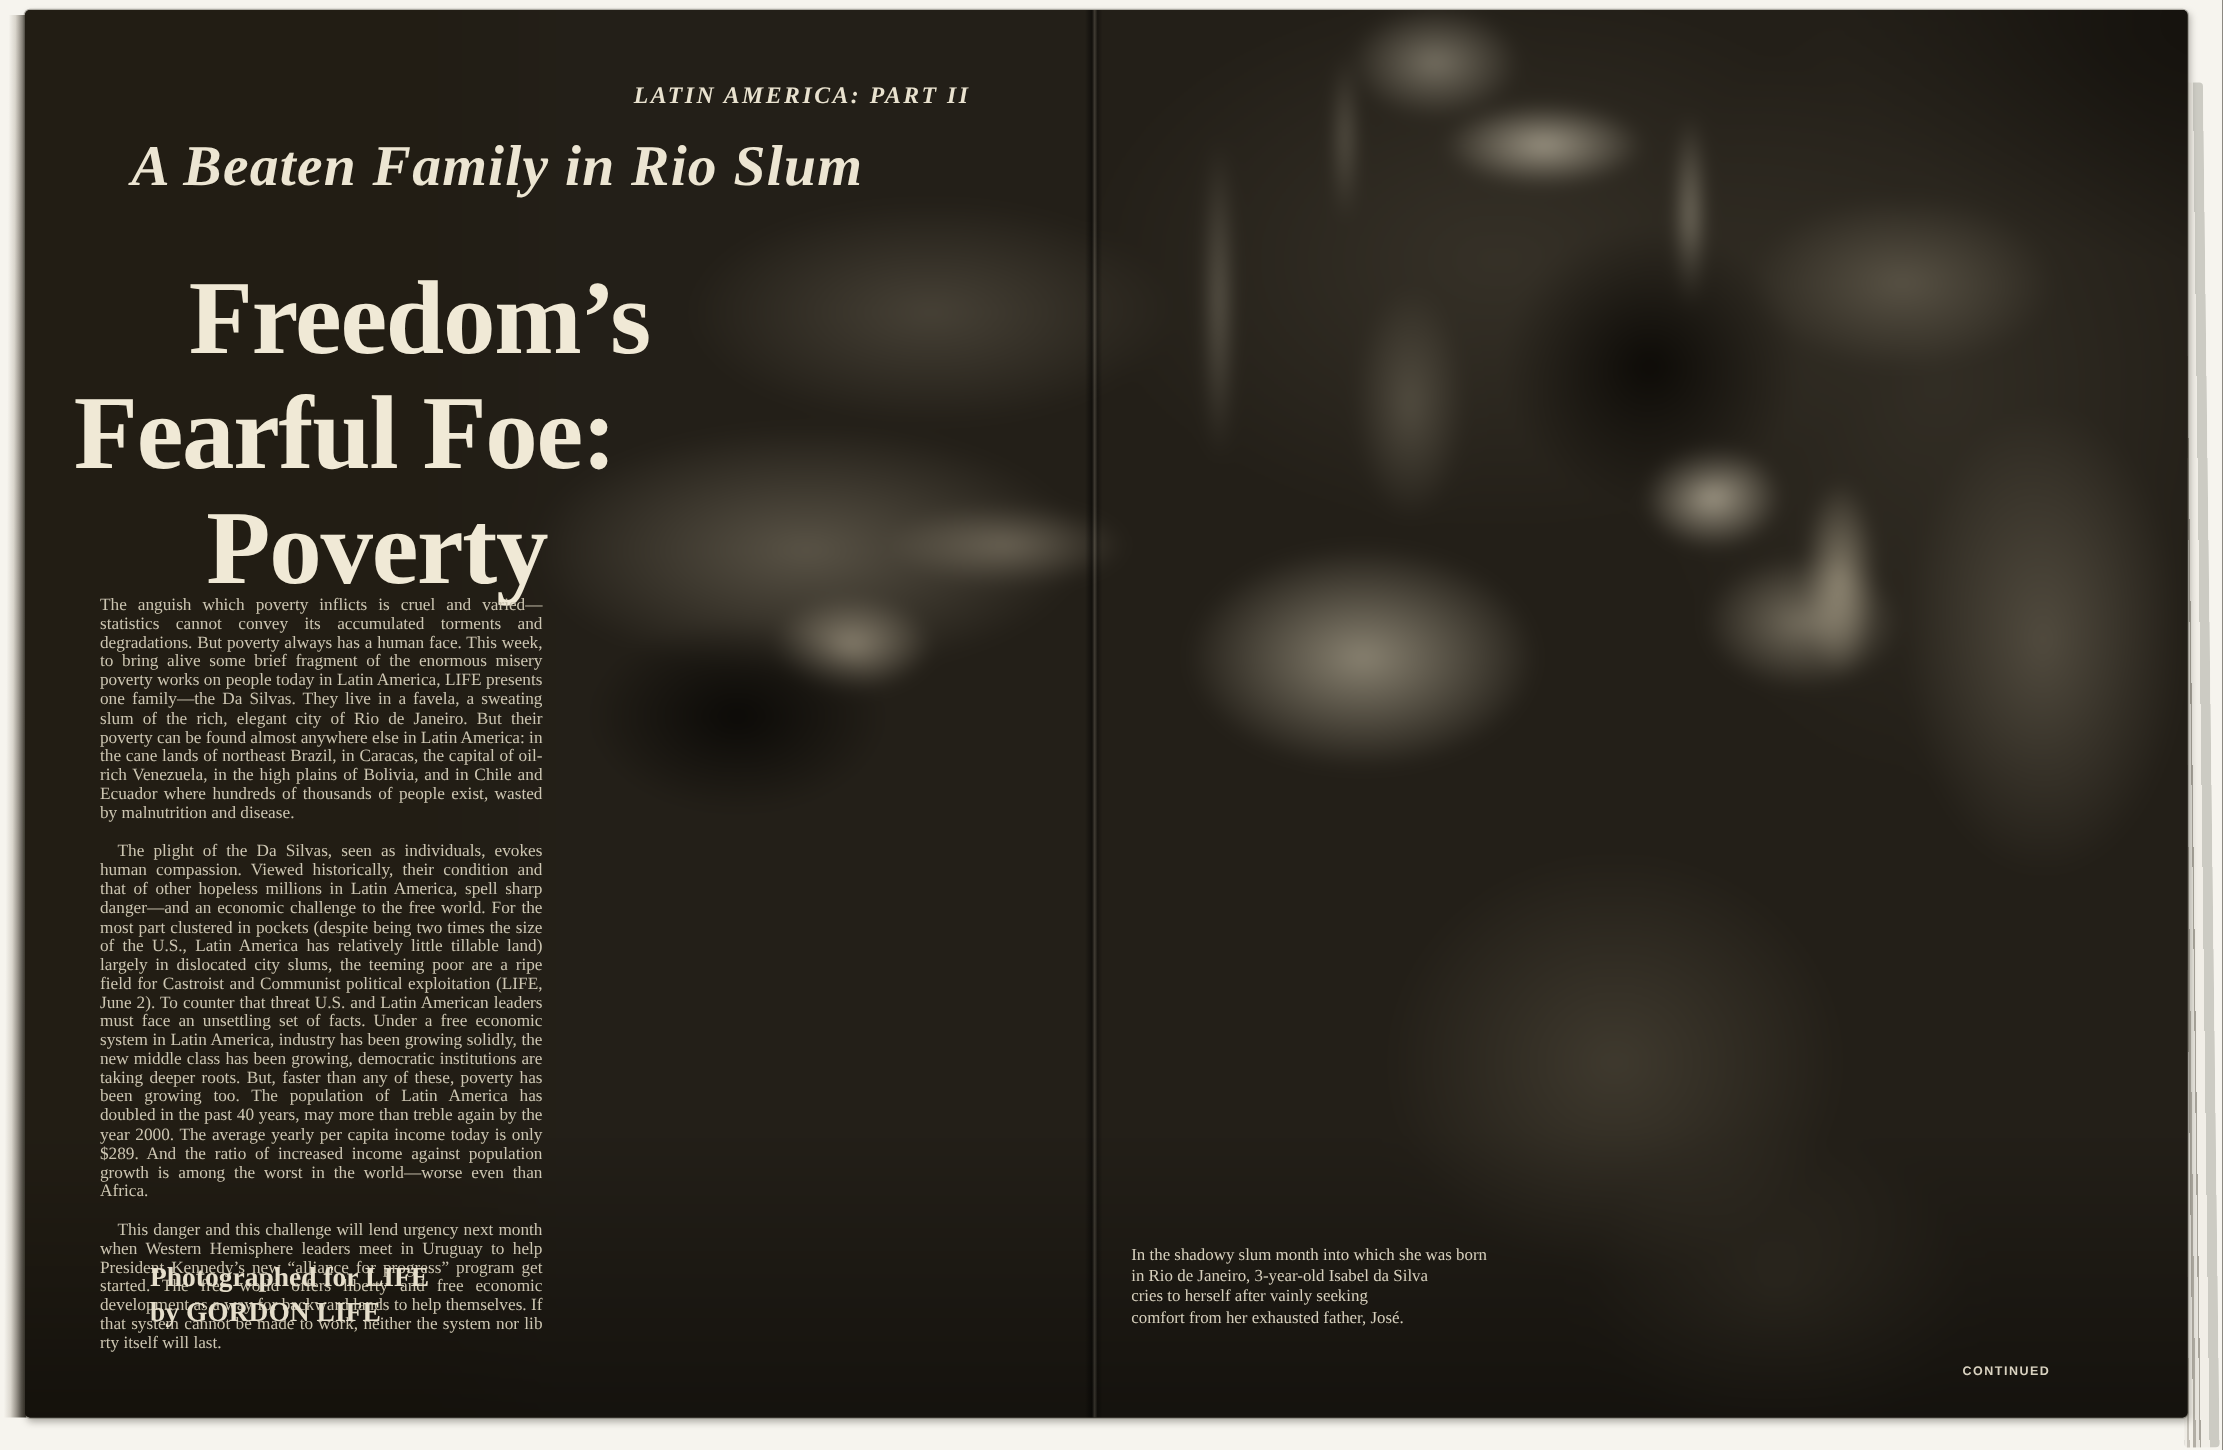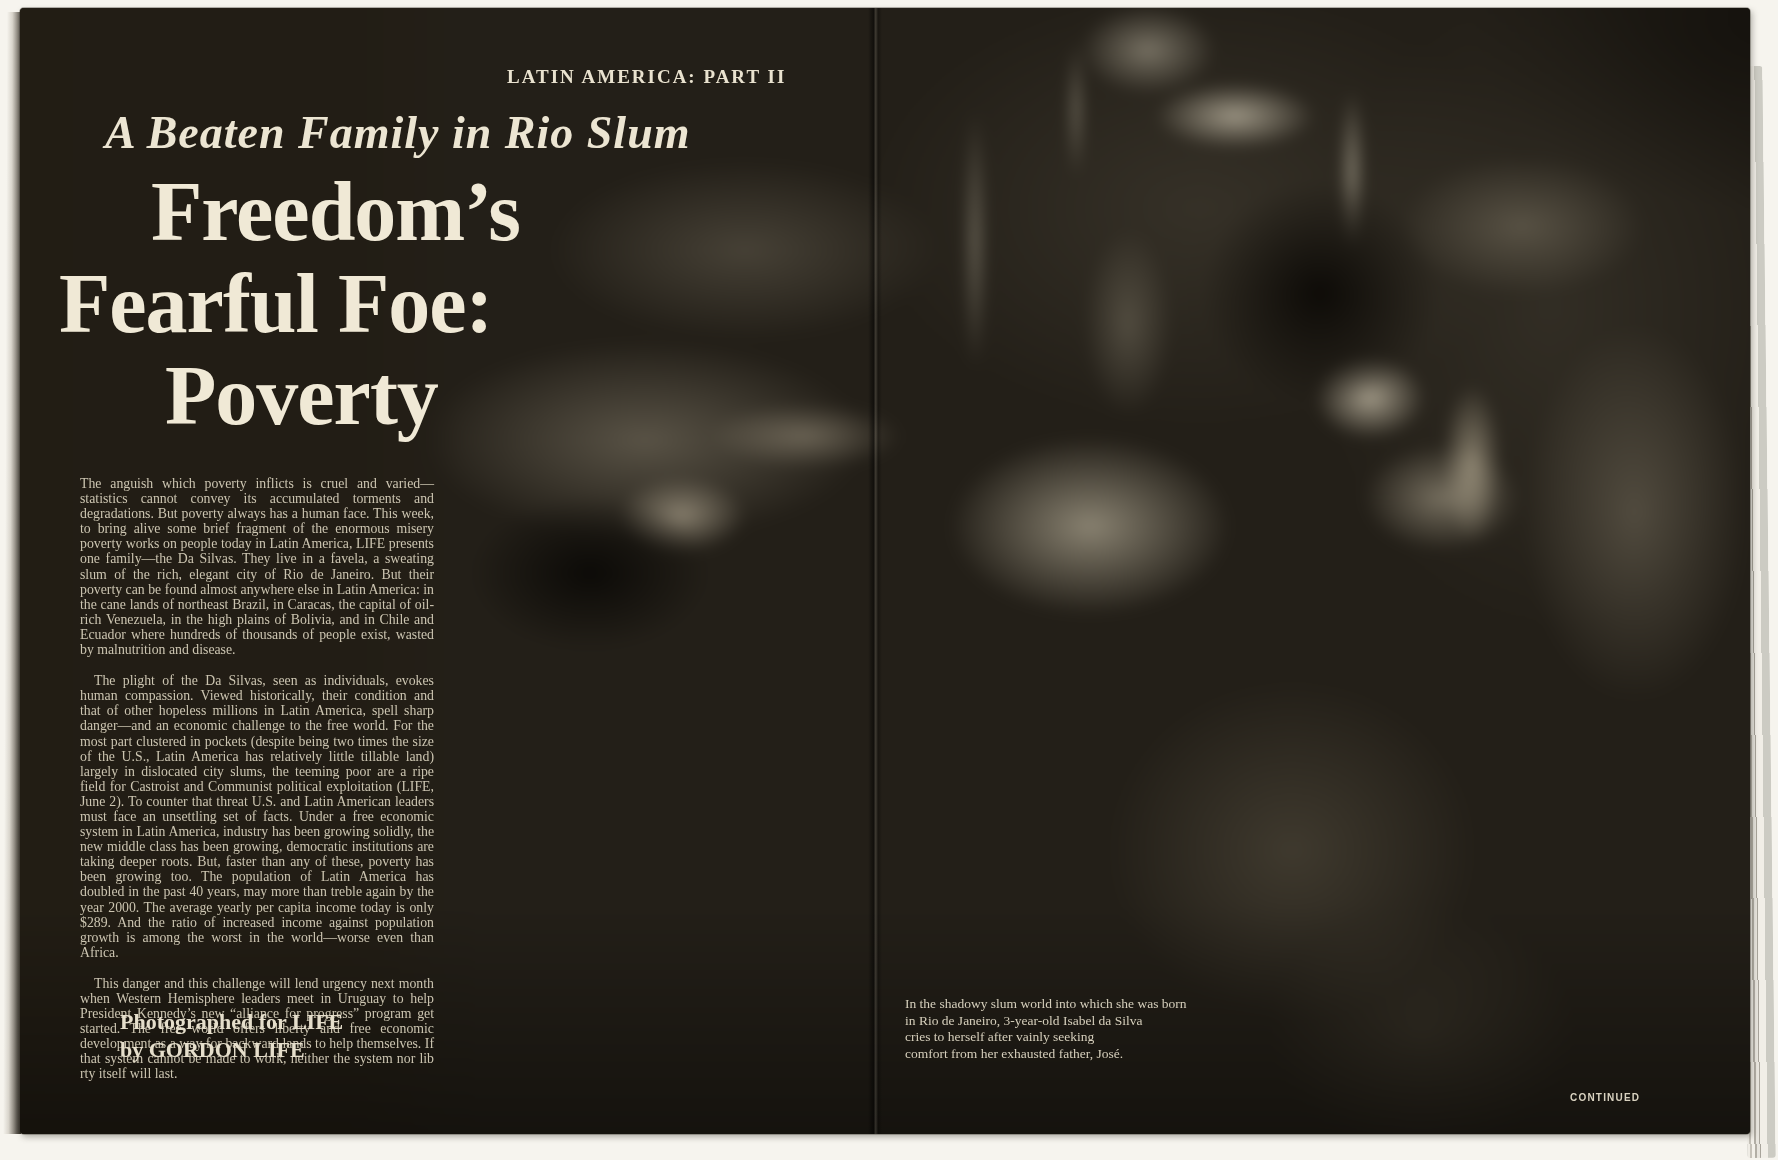--- a/index.html
+++ b/index.html
@@ -61,30 +61,30 @@
     filter:blur(7px);
   }
   .gutter{
     position:absolute;left:848px;top:0;width:14px;height:100%;
     background:linear-gradient(to right, rgba(0,0,0,0) 0%, rgba(0,0,0,.5) 40%,
       rgba(235,228,210,.14) 55%, rgba(0,0,0,.3) 72%, rgba(0,0,0,0) 100%);
   }
   
   .kicker{
     position:absolute;left:487px;top:58px;
-    font-weight:bold;font-size:19px;letter-spacing:2px;color:#e9e2cf;white-space:nowrap;
+    font-weight:bold;font-size:19px;letter-spacing:2px;color:#e9e2cf;white-space:nowrap;font-style:italic;
   }
   .subtitle{
     position:absolute;left:85px;top:98px;
     font-style:italic;font-weight:bold;font-size:46px;color:#ece5d2;white-space:nowrap;
     letter-spacing:1px;
   }
   .headline{position:absolute;left:35px;top:158px;width:540px;color:#f0e9d6;}
   .headline .h-line{font-weight:bold;font-size:84px;line-height:92px;white-space:nowrap;letter-spacing:-1px;}
-  .headline .h1{margin-left:96px;}
+  .headline .h1{margin-left:96px;margin-top:43px;}
   .headline .h2{margin-left:4px;}
   .headline .h3{margin-left:110px;}
   .body-col{
     position:absolute;left:44px;top:452px;width:386px;
     font-size:13.8px;line-height:15.1px;color:#ccc5b1;text-align:justify;
   }
   .body-col p{margin:16px;}
   .body-col p + p{text-indent:14px;}
   .credit{
     position:absolute;left:100px;top:1000px;width:360px;text-align:left;
@@ -127,21 +127,21 @@
       <p>The plight of the Da Silvas, seen as individuals, evokes human compassion. Viewed historically, their condition and that of other hopeless millions in Latin America, spell sharp danger—and an economic challenge to the free world. For the most part clustered in pockets (despite being two times the size of the U.S., Latin America has relatively little tillable land) largely in dislocated city slums, the teeming poor are a ripe field for Castroist and Communist political exploitation (LIFE, June 2). To counter that threat U.S. and Latin American leaders must face an unsettling set of facts. Under a free economic system in Latin America, industry has been growing solidly, the new middle class has been growing, democratic institutions are taking deeper roots. But, faster than any of these, poverty has been growing too. The population of Latin America has doubled in the past 40 years, may more than treble again by the year 2000. The average yearly per capita income today is only $289. And the ratio of increased income against population growth is among the worst in the world—worse even than Africa.</p>
       <p>This danger and this challenge will lend urgency next month when Western Hemisphere leaders meet in Uruguay to help President Kennedy’s new “alliance for progress” program get started. The free world offers liberty and free economic development as a way for backward lands to help themselves. If that system cannot be made to work, neither the system nor lib rty itself will last.</p>
     </div>
 
     <div class="credit">
       <div>Photographed for LIFE</div>
       <div>by GORDON LIFE</div>
     </div>
 
     <div class="caption">
-      <div>In the shadowy slum world into which she was born</div>
+      <div>In the shadowy slum month into which she was born</div>
       <div>in Rio de Janeiro, 3-year-old Isabel da Silva</div>
       <div>cries to herself after vainly seeking</div>
       <div>comfort from her exhausted father, José.</div>
     </div>
 
     <div class="continued">CONTINUED</div>
   </div>
 </div>
 
 </body></html>

